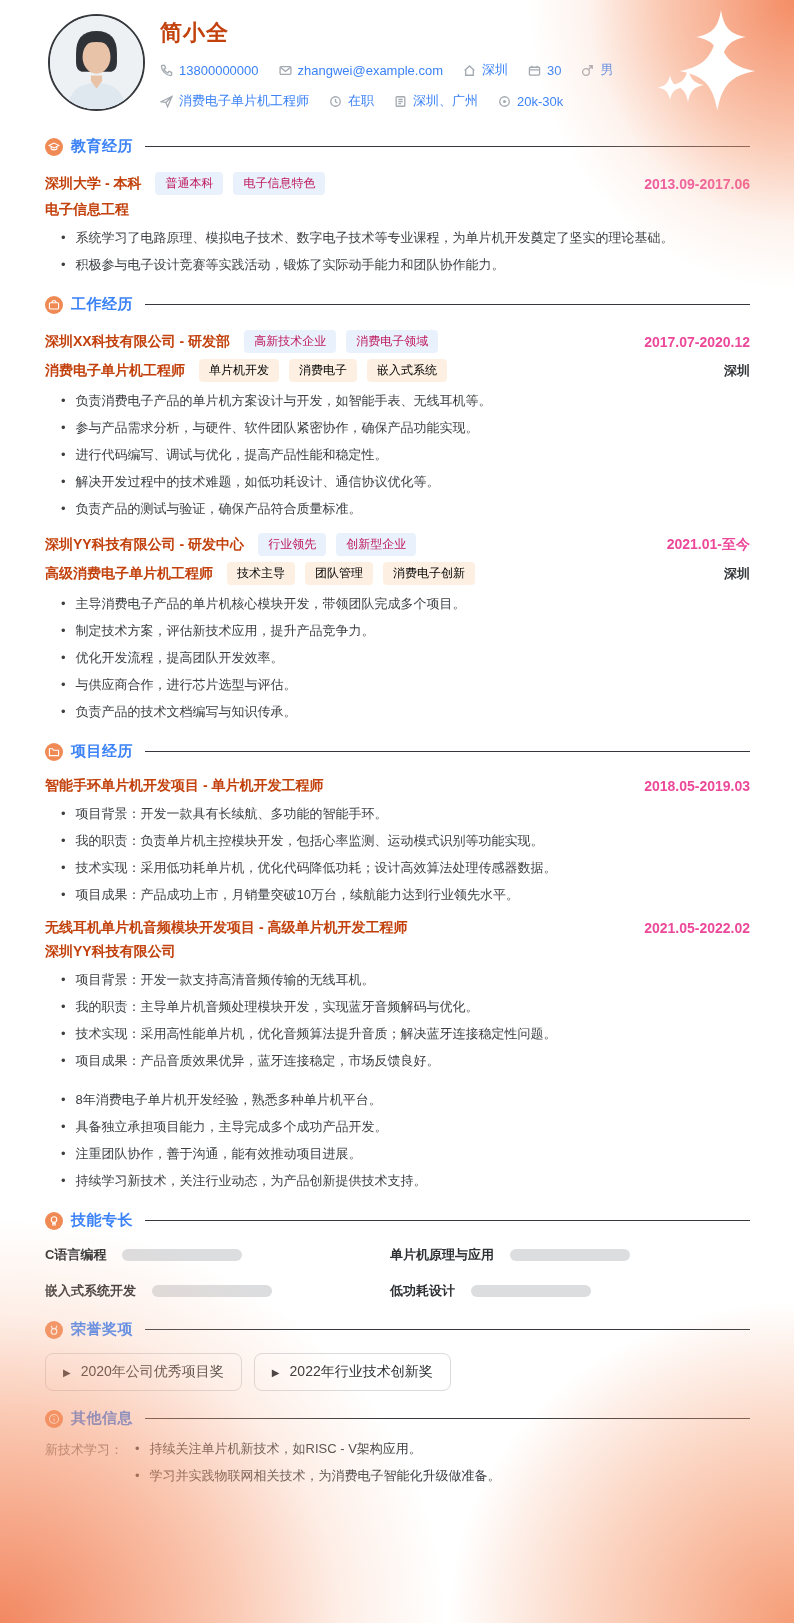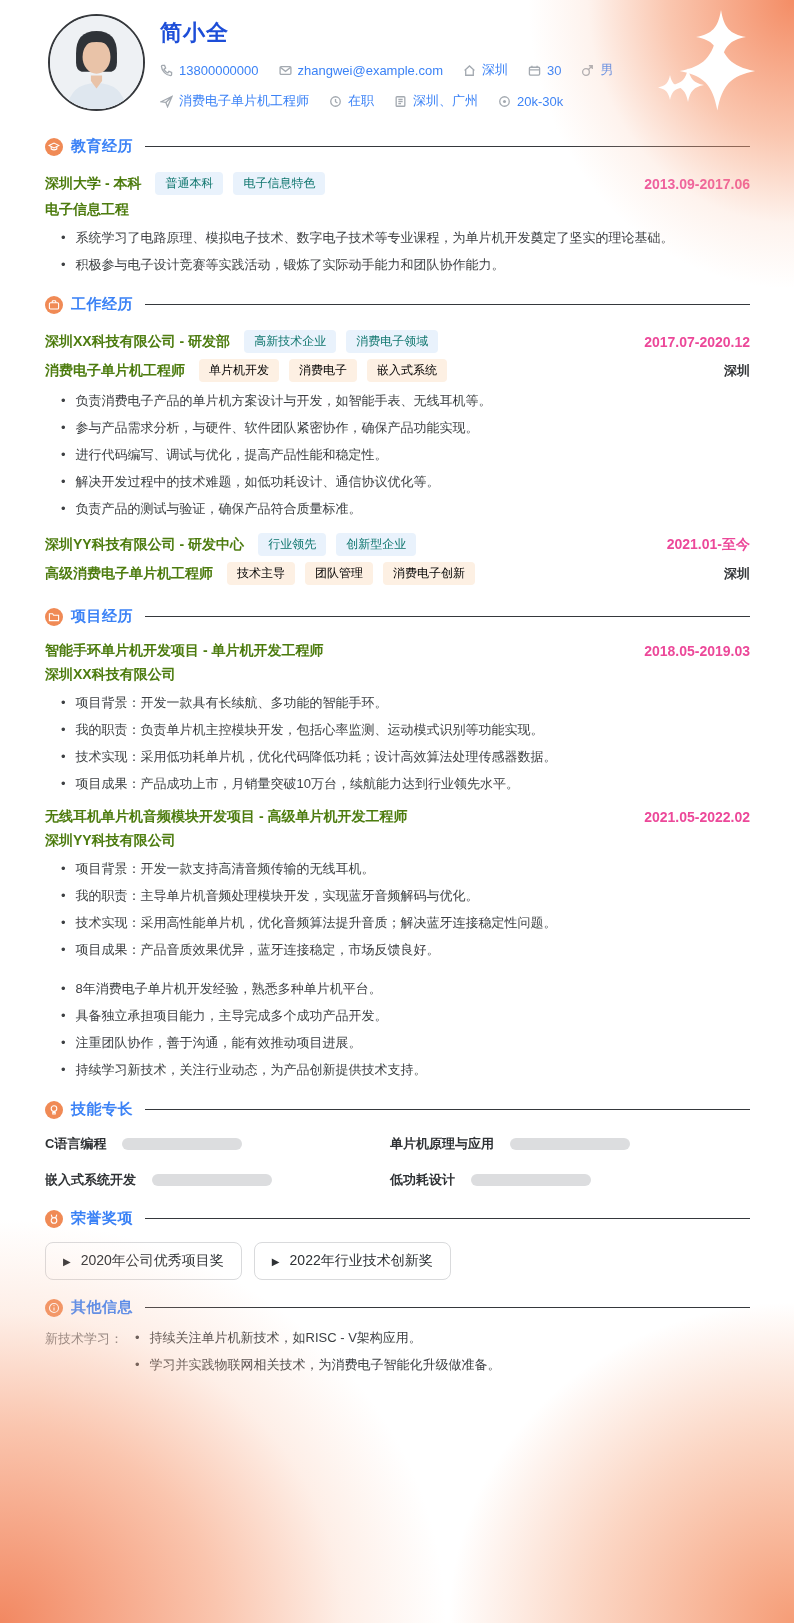--- a/index.html
+++ b/index.html
@@ -13,39 +13,39 @@
   .deco-bottom { position:absolute; left:0; right:0; bottom:0; height:450px; z-index:3; pointer-events:none;
     background:
       radial-gradient(72% 115% at 0% 100%, rgba(241,126,84,0.92) 0%, rgba(246,150,108,0.55) 38%, rgba(250,190,160,0.25) 60%, rgba(255,255,255,0) 78%),
       radial-gradient(58% 95% at 100% 100%, rgba(244,140,95,0.85) 0%, rgba(247,165,125,0.45) 45%, rgba(255,255,255,0) 75%); }
   .sparkles { position:absolute; top:8px; right:18px; z-index:4; pointer-events:none; }
 
   
   .header { display:flex; align-items:flex-start; }
   .avatar { width:97px; height:97px; border-radius:50%; border:2px solid #35383c; overflow:hidden; flex:0 0 97px; background:#eef1f4; margin-left:3px; }
   .hinfo { margin-left:15px; padding-top:4px; }
-  .name { font-size:22px; font-weight:700; color:#1d4ed8; letter-spacing:1px; }
+  .name { font-size:22px; font-weight:700; color:#c2410c; letter-spacing:1px; }
   .crow { display:flex; align-items:center; flex-wrap:wrap; margin-top:13px; }
   .citem { display:flex; align-items:center; margin-right:20px; font-size:13px; color:#3b82f6; }
   .citem svg { margin-right:6px; }
 
   
   .section { margin-top:22px; }
   .section.first { margin-top:26px; }
   .sec-head { display:flex; align-items:center; }
   .sec-icon { width:18px; height:18px; border-radius:50%; background:#f08a55; display:flex; align-items:center; justify-content:center; flex:0 0 18px; }
   .sec-title { font-size:15px; font-weight:700; color:#3b82f6; margin-left:8px; letter-spacing:0.5px; }
   .sec-line { flex:1; height:1px; background:#35383c; margin-left:12px; }
 
   .erow { display:flex; align-items:center; margin-top:16px; }
   .erow.sub { margin-top:6px; }
-  .etitle { font-size:14px; font-weight:700; color:#4d7c0f; white-space:nowrap; }
+  .etitle { font-size:14px; font-weight:700; color:#c2410c; white-space:nowrap; }
   .tags { display:flex; margin-left:14px; }
   .tag { font-size:12px; padding:3px 10px; border-radius:4px; margin-right:10px; white-space:nowrap; }
-  .tag.blue { background:#e9f2fc; color:#0f766e;font-family:Liberation Serif, serif; }
+  .tag.blue { background:#e9f2fc; color:#be185d;font-family:Liberation Serif, serif; }
   .tag.orange { background:#fdf0e3; color:#000000; }
   .edate { margin-left:auto; font-size:14px; font-weight:700; color:#ec4899; white-space:nowrap; }
   .eloc { margin-left:auto; font-size:13px; font-weight:600; color:#2f3235; white-space:nowrap; }
 
   .blist { margin-top:10px; }
   .b { display:flex; font-size:13px; color:#3d4043; line-height:17px; margin-bottom:10px; }
   .b::before { content:"•"; color:#3d4043; margin:0 10px 0 16px; }
 
   
   .skill-grid { display:grid; grid-template-columns:345px 1fr; column-gap:0; row-gap:18px; margin-top:16px; }
@@ -240,41 +240,45 @@
         </div>
         <div class="erow sub">
           <span class="etitle">高级消费电子单片机工程师</span>
           <span class="tags">
             <span class="tag orange">技术主导</span>
             <span class="tag orange">团队管理</span>
             <span class="tag orange">消费电子创新</span>
           </span>
           <span class="eloc">深圳</span>
         </div>
+        <div class="blist">
+          <div class="b">主导消费电子产品的单片机核心模块开发，带领团队完成多个项目。</div>
+          <div class="b">制定技术方案，评估新技术应用，提升产品竞争力。</div>
+          <div class="b">优化开发流程，提高团队开发效率。</div>
+          <div class="b">与供应商合作，进行芯片选型与评估。</div>
+          <div class="b">负责产品的技术文档编写与知识传承。</div>
+        </div>
       </div>
     </section>
 
     <section class="section">
       <div class="sec-head">
         <span class="sec-icon">
           <svg width="12" height="12" viewBox="0 0 12 12" fill="none" stroke="#fff" stroke-width="1.1">
               <path d="M1.4 2.8 H4.6 L5.6 4.2 H10.6 V9.6 H1.4 Z"></path>
             </svg>
         </span>
         <span class="sec-title">项目经历</span>
         <span class="sec-line"></span>
       </div>
 
       <div>
         <div class="erow">
           <span class="etitle">智能手环单片机开发项目 - 单片机开发工程师</span>
           <span class="edate">2018.05-2019.03</span>
-        </div>
-        <div class="erow sub">
-          <span class="etitle">深圳XX科技有限公司</span>
         </div>
         <div class="blist">
           <div class="b">项目背景：开发一款具有长续航、多功能的智能手环。</div>
           <div class="b">我的职责：负责单片机主控模块开发，包括心率监测、运动模式识别等功能实现。</div>
           <div class="b">技术实现：采用低功耗单片机，优化代码降低功耗；设计高效算法处理传感器数据。</div>
           <div class="b">项目成果：产品成功上市，月销量突破10万台，续航能力达到行业领先水平。</div>
         </div>
       </div>
 
       <div>

